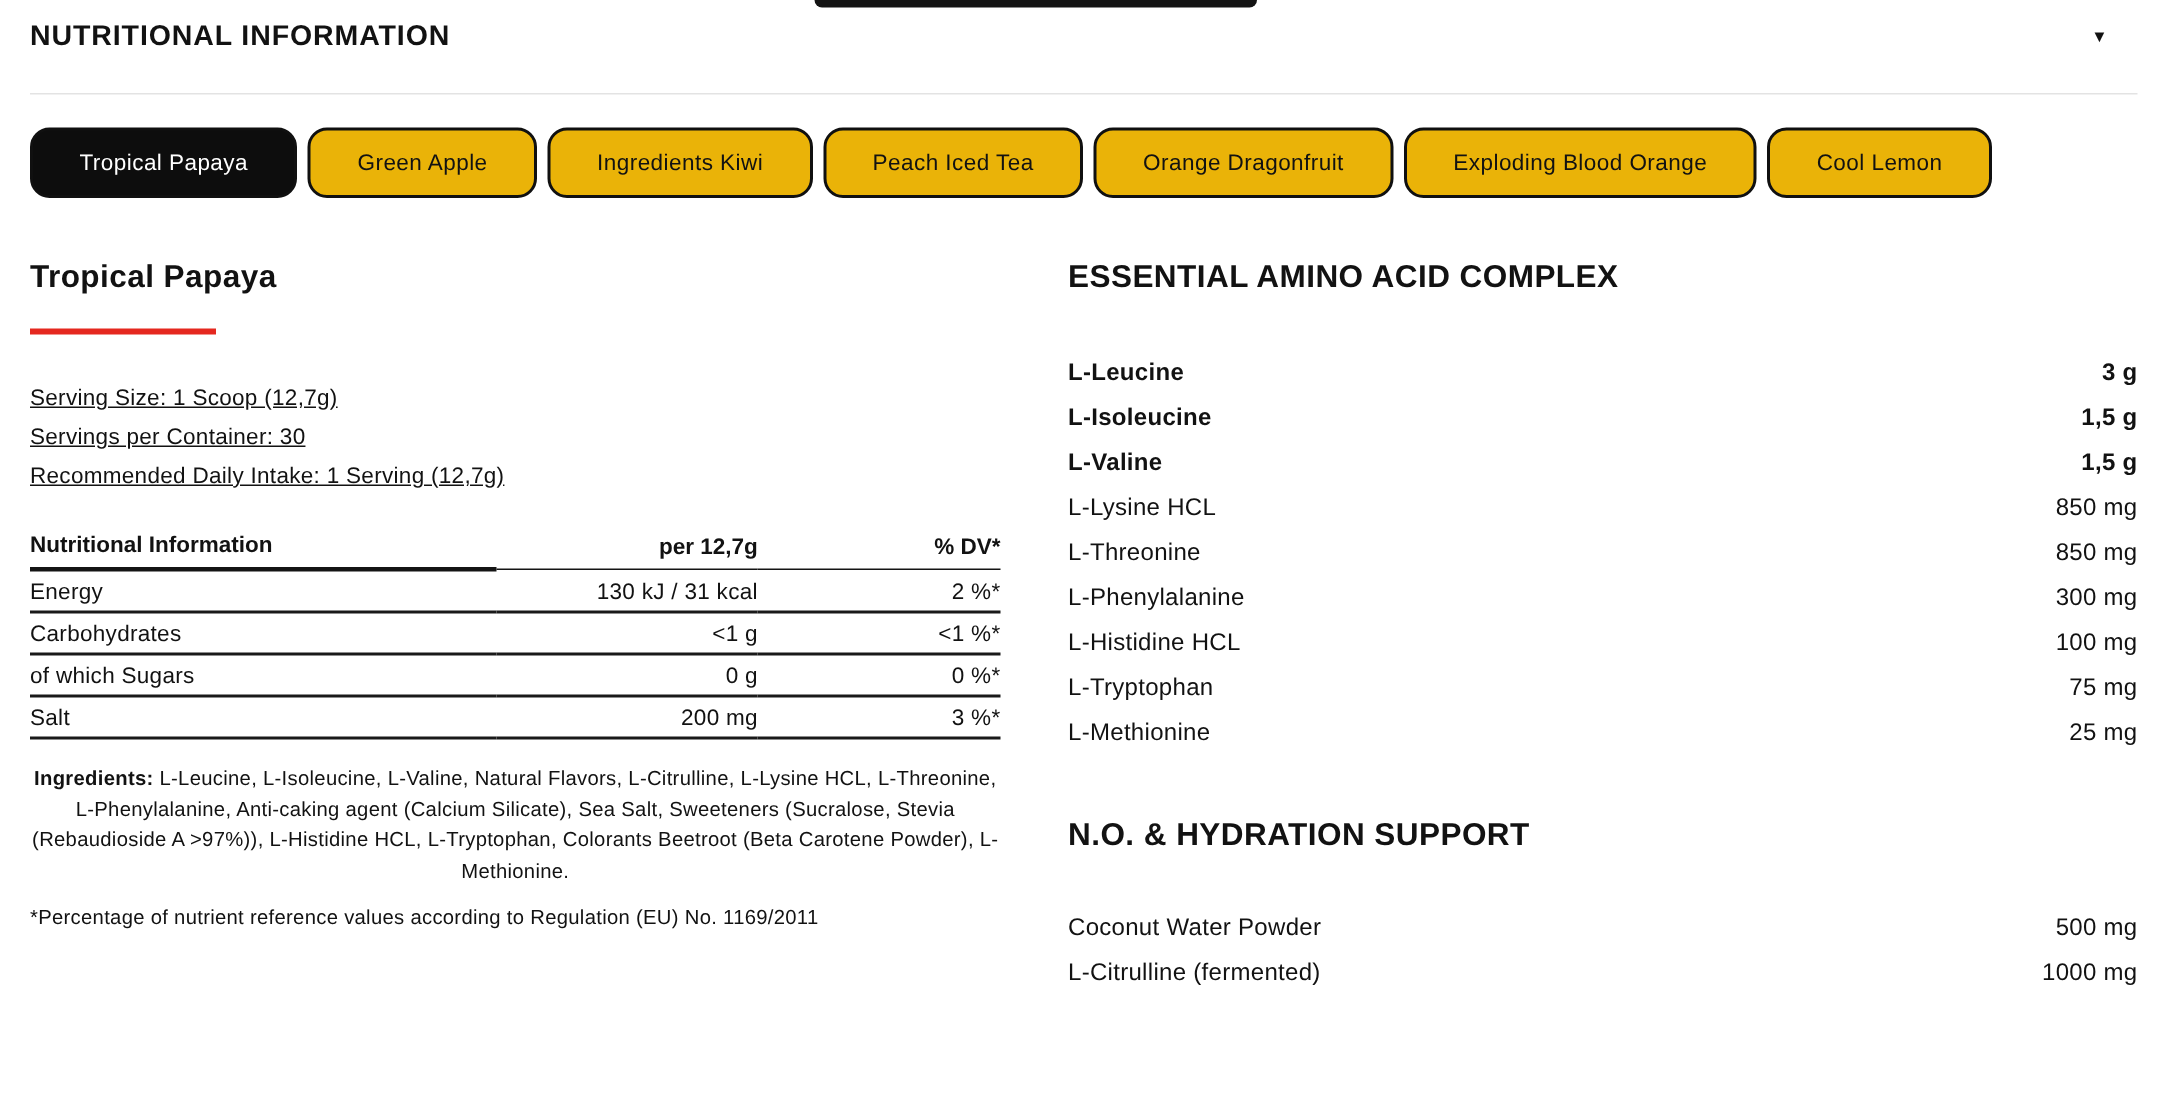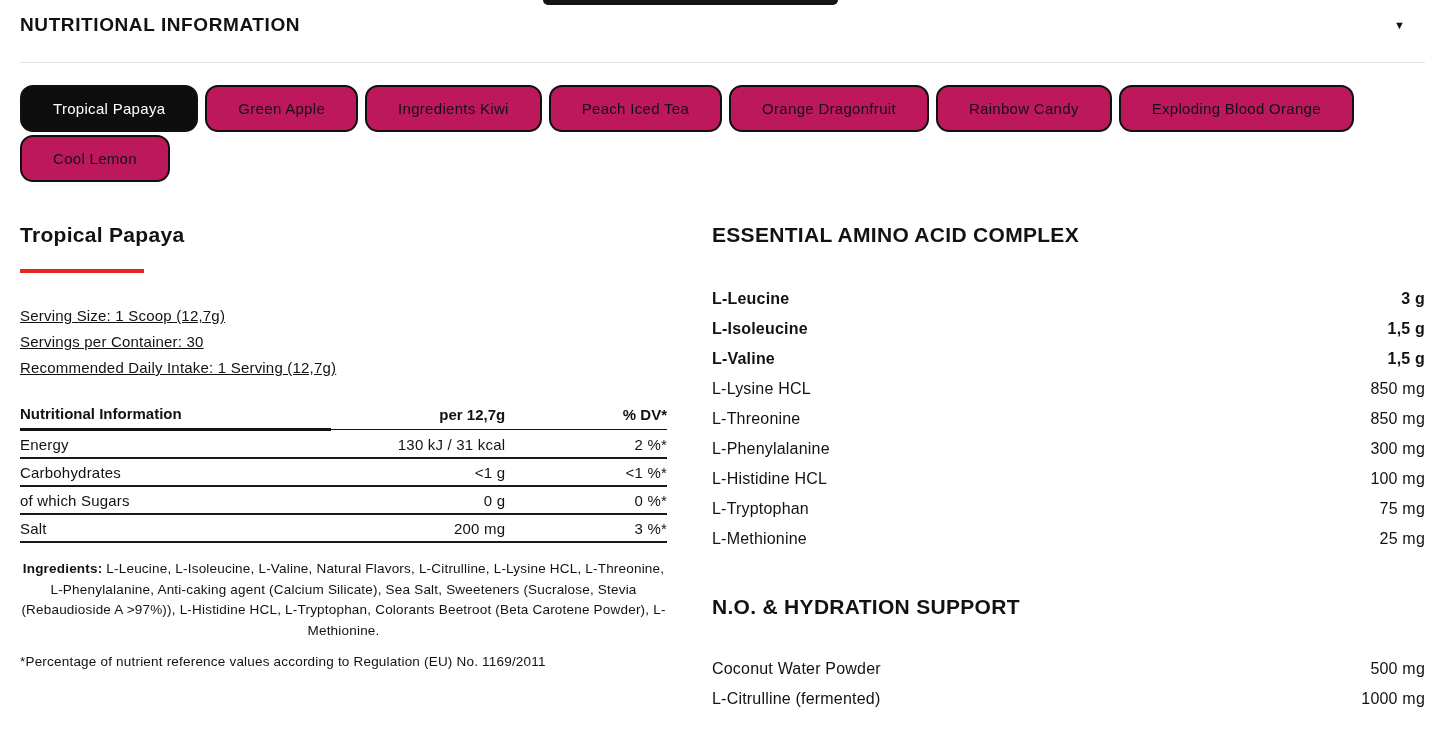--- a/index.html
+++ b/index.html
@@ -55,21 +55,21 @@
     row-gap: 3px;
   }
   .flavor-btn {
     height: 47px;
     display: inline-flex;
     align-items: center;
     justify-content: center;
     padding: 0 31px;
     border: 2px solid #101010;
     border-radius: 13px;
-    background: #be185d;
+    background: #eab308;
     color: #121212;
     font-family: "Liberation Sans", sans-serif;
     font-size: 15px;
     letter-spacing: 0.3px;
     cursor: pointer;
     white-space: nowrap;
   }
   .flavor-btn.active {
     background: #0d0d0d;
     color: #ffffff;
@@ -166,21 +166,20 @@
     <div class="acc-chevron">▼</div>
   </div>
   <div class="divider"></div>
 
   <div class="flavors">
     <button class="flavor-btn active">Tropical Papaya</button>
     <button class="flavor-btn">Green Apple</button>
     <button class="flavor-btn">Ingredients Kiwi</button>
     <button class="flavor-btn">Peach Iced Tea</button>
     <button class="flavor-btn">Orange Dragonfruit</button>
-    <button class="flavor-btn">Rainbow Candy</button>
     <button class="flavor-btn">Exploding Blood Orange</button>
     <button class="flavor-btn">Cool Lemon</button>
   </div>
 
   <div class="main">
     <div class="col-left">
       <div class="h2">Tropical Papaya</div>
       <div class="red-bar"></div>
 
       <div class="serving-info">

